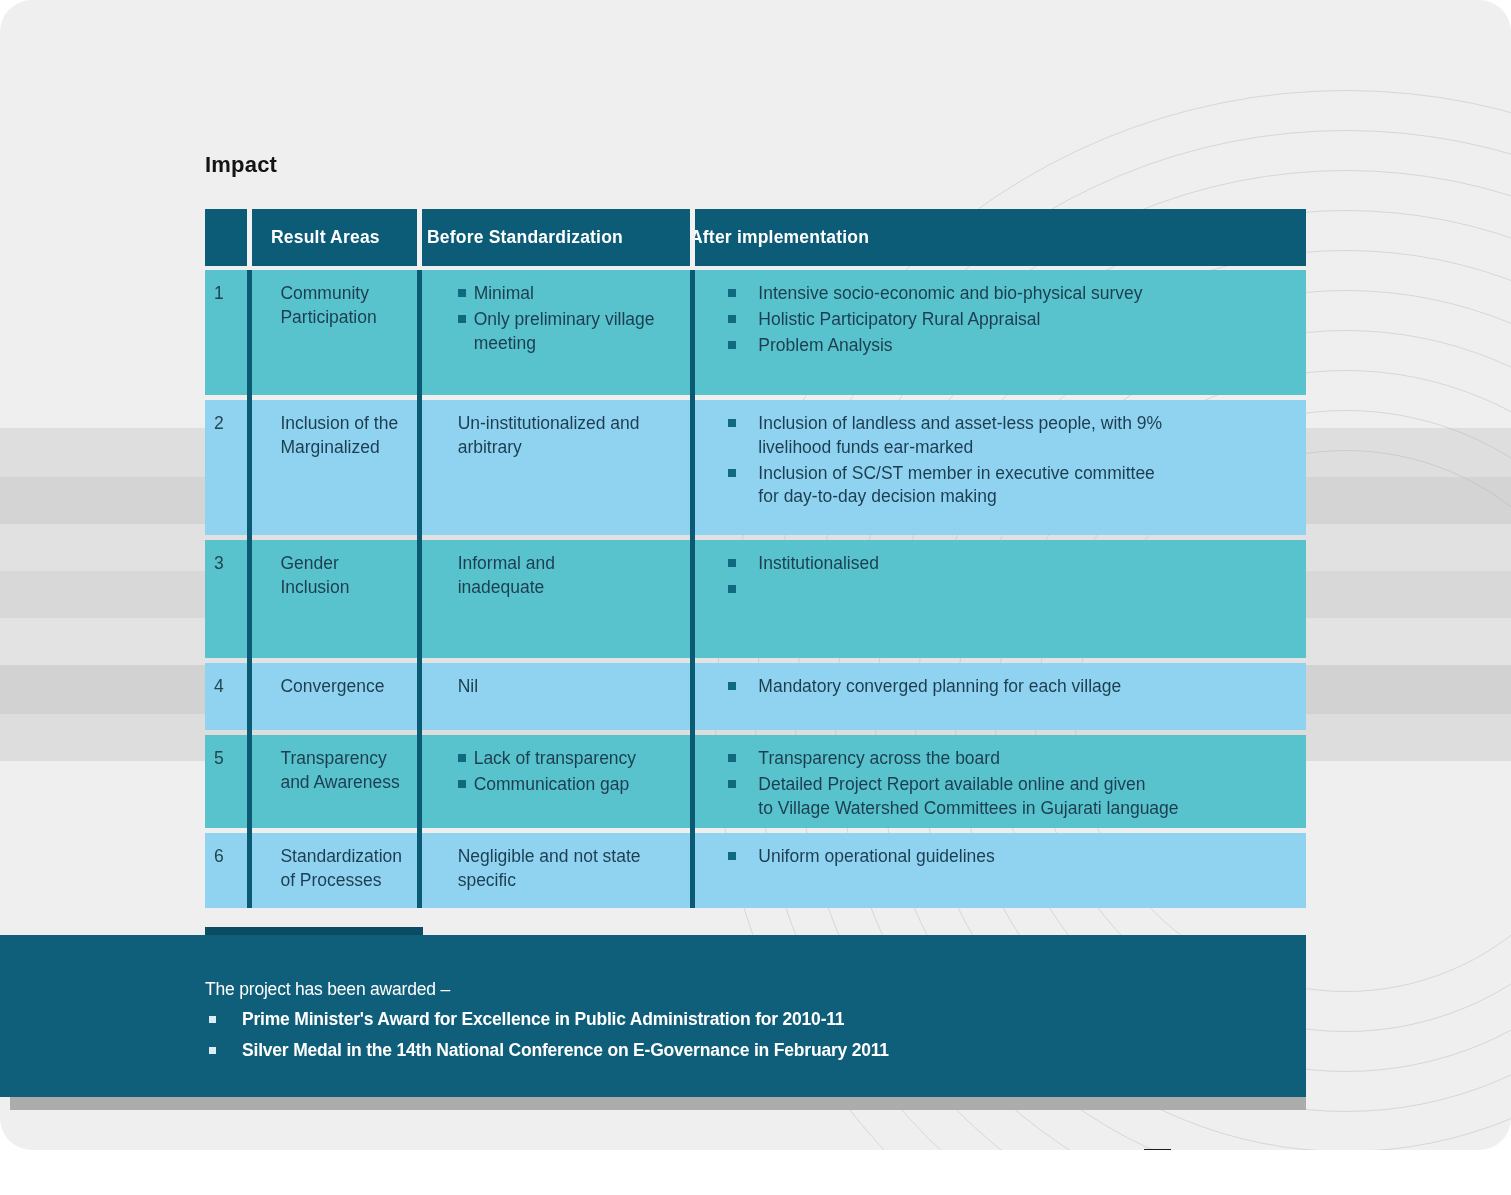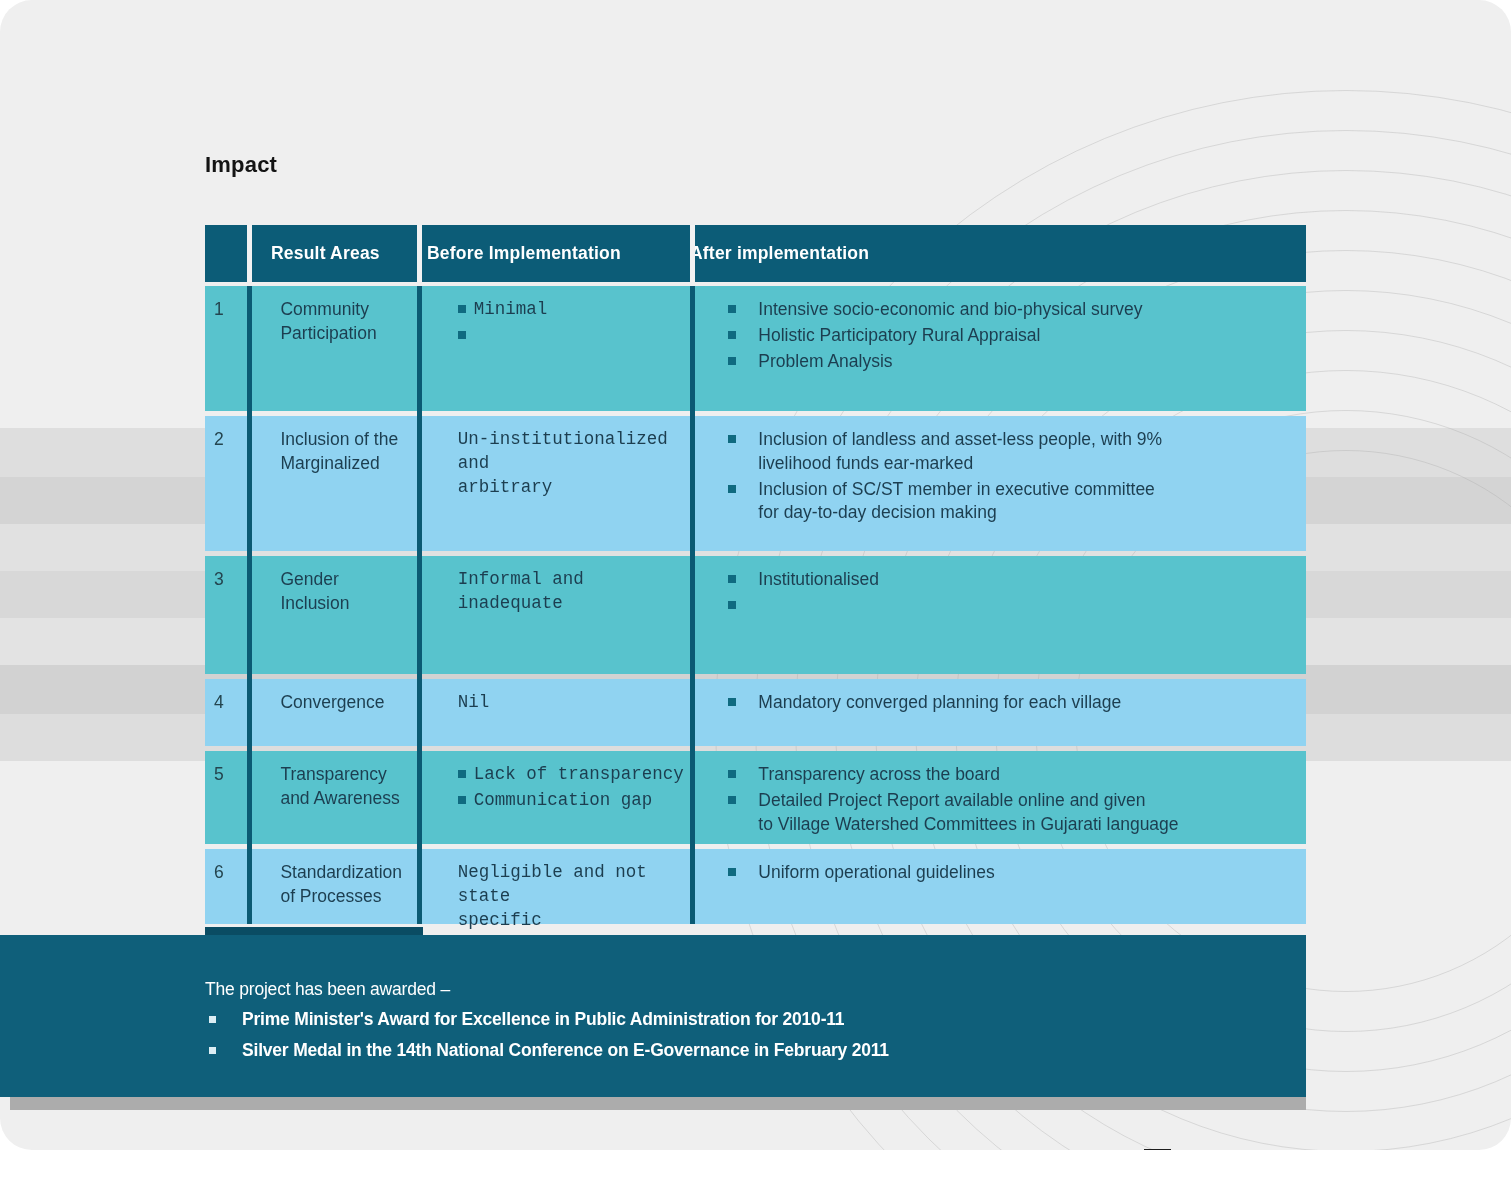--- a/index.html
+++ b/index.html
@@ -15,39 +15,39 @@
   
   .stripe{position:absolute;left:0;width:1511px;z-index:1;}
   
   .arc{position:absolute;border:1.5px solid rgba(170,170,170,.35);border-radius:50%;z-index:2;}
   
   .title{
     position:absolute;left:205px;top:152px;z-index:5;
     font-size:22px;font-weight:bold;color:#141414;letter-spacing:.2px;
   }
   
-  .table{position:absolute;left:205px;top:225px;width:1101px;z-index:5;}
+  .table{position:absolute;left:205px;top:209px;width:1101px;z-index:5;}
   .thead{display:flex;height:57px;margin-bottom:4px;background:var(--header-bg,#0c5c77);position:relative;}
   .thead .hcell{
     display:flex;align-items:center;box-sizing:border-box;
     color:#fff;font-weight:bold;font-size:17.5px;letter-spacing:.2px;
   }
   .hsep{position:absolute;top:0;height:57px;width:5px;background:#f2f2f2;z-index:6;}
   .w-num{width:42px;}
   .w-area{width:170px;padding-left:24px;}
   .w-before{width:273px;padding-left:10px;}
   .w-after{width:616px;}
   .tbody{position:relative;}
   .trow{display:flex;margin-bottom:5px;}
   .trow.teal{background:var(--row-teal,#58c3cd);}
   .trow.blue{background:var(--row-blue,#90d3f1);}
   .cell{box-sizing:border-box;font-size:17.5px;line-height:1.36;color:#1c3e50;padding-top:12px;}
   .cell-num{width:42px;padding-left:9px;color:#24454f;}
   .cell-area{width:170px;padding-left:16px;white-space:pre-line;margin-left:18px;}
-  .cell-before{width:273px;padding-left:26px;padding-right:6px;font-family:Liberation Mono, monospace;}
+  .cell-before{width:273px;padding-left:26px;padding-right:6px;}
   .cell-after{width:616px;padding-left:28px;padding-right:10px;}
   .vline{position:absolute;width:5px;background:var(--separator,#0b5a73);top:-61px;z-index:7;}
   .item{display:flex;margin-bottom:2px;}
   .item .txt{white-space:pre-line;}
   .sq{
     flex:0 0 auto;width:8px;height:8px;margin-top:7px;
     background:var(--bullet,#0f6a80);
   }
   .cell-before .sq{margin-right:8px;}
   .cell-after .sq{margin-right:22px;}
@@ -99,39 +99,41 @@
       <div class="arc" style="left: 755px; top: 130px; width: 1180px; height: 1180px;"></div>
       <div class="arc" style="left: 715px; top: 90px; width: 1260px; height: 1260px;"></div>
     </div>
 
   <div class="title">Impact</div>
 
   <div class="table">
     <div class="thead">
       <div class="hcell w-num"></div>
       <div class="hcell w-area">Result Areas</div>
-      <div class="hcell w-before">Before Implementation</div>
+      <div class="hcell w-before">Before Standardization</div>
       <div class="hcell w-after">After implementation</div>
       <div class="hsep" style="left:42px;"></div>
       <div class="hsep" style="left:212px;"></div>
       <div class="hsep" style="left:485px;"></div>
     </div>
     <div class="tbody" id="tbody">
 
     <div class="trow teal" style="height: 125px;">
           <div class="cell cell-num">1</div>
           <div class="cell cell-area">Community
 Participation</div>
           <div class="cell cell-before">
             <div class="item">
               <div class="sq"></div>
               <div class="txt">Minimal</div>
             </div>
             <div class="item">
               <div class="sq"></div>
+              <div class="txt">Only preliminary village
+meeting</div>
             </div>
           </div>
           <div class="cell cell-after">
             <div class="item">
               <div class="sq"></div>
               <div class="txt">Intensive socio-economic and bio-physical survey</div>
             </div>
             <div class="item">
               <div class="sq"></div>
               <div class="txt">Holistic Participatory Rural Appraisal</div>

